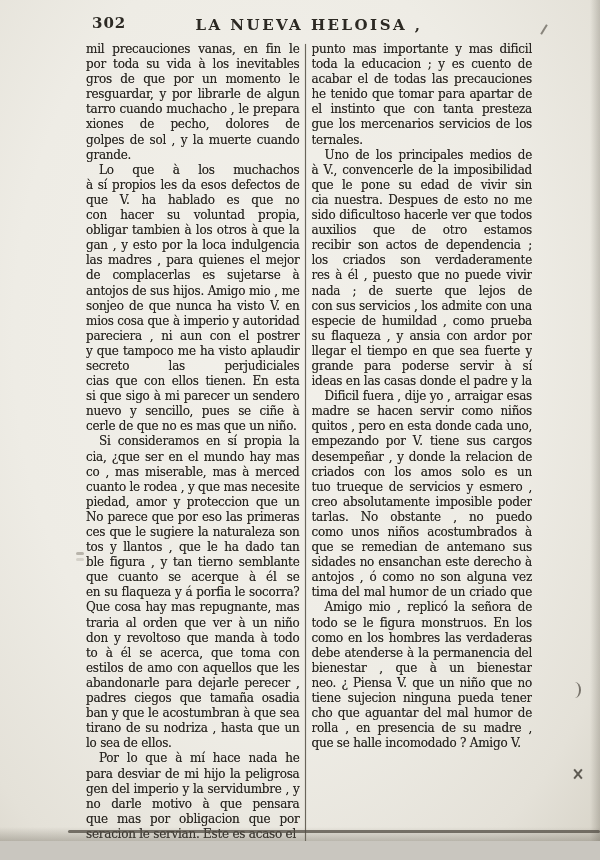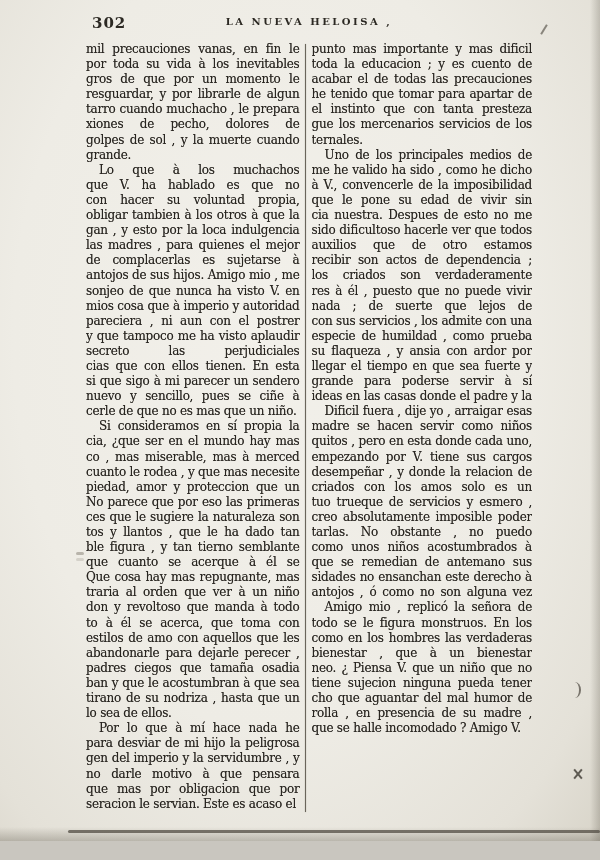--- a/index.html
+++ b/index.html
@@ -26,21 +26,21 @@
     margin-bottom:4px;
   }
   .page-number{
     position:absolute; left:6px; top:2px;
     font-size:15px; font-weight:bold;
     color:#2c2923; letter-spacing:1px;
   }
   .running-title{
     position:absolute; left:0; right:0; top:4px;
     text-align:center;
-    font-size:10px; font-weight:bold;
+    font-size:15px; font-weight:bold;
     letter-spacing:2.5px;
     color:#2c2923;
   }
   .columns{
     display:flex;
     align-items:flex-start;
   }
   .column{
     width:214px;
   }
@@ -127,20 +127,21 @@
       <div class="column left" id="col-left">
           <div class="text-line">mil precauciones vanas, en fin le espone</div>
           <div class="text-line">por toda su vida à los inevitables peli-</div>
           <div class="text-line">gros de que por un momento le quiere</div>
           <div class="text-line">resguardar, y por librarle de algun ca-</div>
           <div class="text-line">tarro cuando muchacho , le prepara flu-</div>
           <div class="text-line">xiones de pecho, dolores de costado,</div>
           <div class="text-line">golpes de sol , y la muerte cuando sea</div>
           <div class="text-line para-end">grande.</div>
           <div class="text-line indent">Lo que à los muchachos abandonados</div>
+          <div class="text-line">à sí propios les da esos defectos de</div>
           <div class="text-line">que V. ha hablado es que no contentos</div>
           <div class="text-line">con hacer su voluntad propia, quieren</div>
           <div class="text-line">obligar tambien à los otros à que la ha-</div>
           <div class="text-line">gan , y esto por la loca indulgencia de</div>
           <div class="text-line">las madres , para quienes el mejor modo</div>
           <div class="text-line">de complacerlas es sujetarse à todos los</div>
           <div class="text-line">antojos de sus hijos. Amigo mio , me li-</div>
           <div class="text-line">sonjeo de que nunca ha visto V. en los</div>
           <div class="text-line">mios cosa que à imperio y autoridad se</div>
           <div class="text-line">pareciera , ni aun con el postrer criado,</div>
@@ -153,20 +154,21 @@
           <div class="text-line indent">Si consideramos en sí propia la infan-</div>
           <div class="text-line">cia, ¿que ser en el mundo hay mas fla-</div>
           <div class="text-line">co , mas miserable, mas à merced de</div>
           <div class="text-line">cuanto le rodea , y que mas necesite de</div>
           <div class="text-line">piedad, amor y proteccion que un niño?</div>
           <div class="text-line">No parece que por eso las primeras vo-</div>
           <div class="text-line">ces que le sugiere la naturaleza son gri-</div>
           <div class="text-line">tos y llantos , que le ha dado tan ama-</div>
           <div class="text-line">ble figura , y tan tierno semblante para</div>
           <div class="text-line">que cuanto se acerque à él se interese</div>
+          <div class="text-line">en su flaqueza y á porfia le socorra?</div>
           <div class="text-line">Que cosa hay mas repugnante, mas con-</div>
           <div class="text-line">traria al orden que ver à un niño man-</div>
           <div class="text-line">don y revoltoso que manda à todo cuan-</div>
           <div class="text-line">to à él se acerca, que toma con insolencia</div>
           <div class="text-line">estilos de amo con aquellos que les basta</div>
           <div class="text-line">abandonarle para dejarle perecer , y à</div>
           <div class="text-line">padres ciegos que tamaña osadia aprue-</div>
           <div class="text-line">ban y que le acostumbran à que sea el</div>
           <div class="text-line">tirano de su nodriza , hasta que un dia</div>
           <div class="text-line para-end">lo sea de ellos.</div>
@@ -180,21 +182,20 @@
       <div class="column-divider"></div>
       <div class="column right" id="col-right">
           <div class="text-line">punto mas importante y mas dificil de</div>
           <div class="text-line">toda la educacion ; y es cuento de nunca</div>
           <div class="text-line">acabar el de todas las precauciones que</div>
           <div class="text-line">he tenido que tomar para apartar de él</div>
           <div class="text-line">el instinto que con tanta presteza distin-</div>
           <div class="text-line">gue los mercenarios servicios de los cria-</div>
           <div class="text-line para-end">ternales.</div>
           <div class="text-line indent">Uno de los principales medios de que</div>
-          <div class="text-line">me he valido ha sido , como he dicho</div>
           <div class="text-line">à V., convencerle de la imposibilidad en</div>
           <div class="text-line">que le pone su edad de vivir sin asisten-</div>
           <div class="text-line">cia nuestra. Despues de esto no me ha</div>
           <div class="text-line">sido dificultoso hacerle ver que todos los</div>
           <div class="text-line">auxilios que de otro estamos forzados à</div>
           <div class="text-line">recibir son actos de dependencia ; que</div>
           <div class="text-line">los criados son verdaderamente superio-</div>
           <div class="text-line">res à él , puesto que no puede vivir sin</div>
           <div class="text-line">nada ; de suerte que lejos de envanecerse</div>
           <div class="text-line">con sus servicios , los admite con una</div>
@@ -209,23 +210,25 @@
           <div class="text-line">empezando por V. tiene sus cargos que</div>
           <div class="text-line">desempeñar , y donde la relacion de los</div>
           <div class="text-line">criados con los amos solo es un perpe-</div>
           <div class="text-line">tuo trueque de servicios y esmero , no</div>
           <div class="text-line">creo absolutamente imposible poder asen-</div>
           <div class="text-line">tarlas. No obstante , no puedo entender</div>
           <div class="text-line">como unos niños acostumbrados à ver</div>
           <div class="text-line">que se remedian de antemano sus nece-</div>
           <div class="text-line">sidades no ensanchan este derecho à sus</div>
           <div class="text-line">antojos , ó como no son alguna vez vic-</div>
+          <div class="text-line">tima del mal humor de un criado que</div>
           <div class="text-line indent">Amigo mio , replicó la señora de Wol-</div>
           <div class="text-line">todo se le figura monstruos. En los niños,</div>
           <div class="text-line">como en los hombres las verdaderas ne-</div>
+          <div class="text-line">debe atenderse à la permanencia del</div>
           <div class="text-line">bienestar , que à un bienestar instanta-</div>
           <div class="text-line">neo. ¿ Piensa V. que un niño que no</div>
           <div class="text-line">tiene sujecion ninguna pueda tener mu-</div>
           <div class="text-line">cho que aguantar del mal humor de su</div>
           <div class="text-line">rolla , en presencia de su madre , para</div>
           <div class="text-line para-end">que se halle incomodado ? Amigo V.</div>
         </div>
     </div>
 
   </div>

